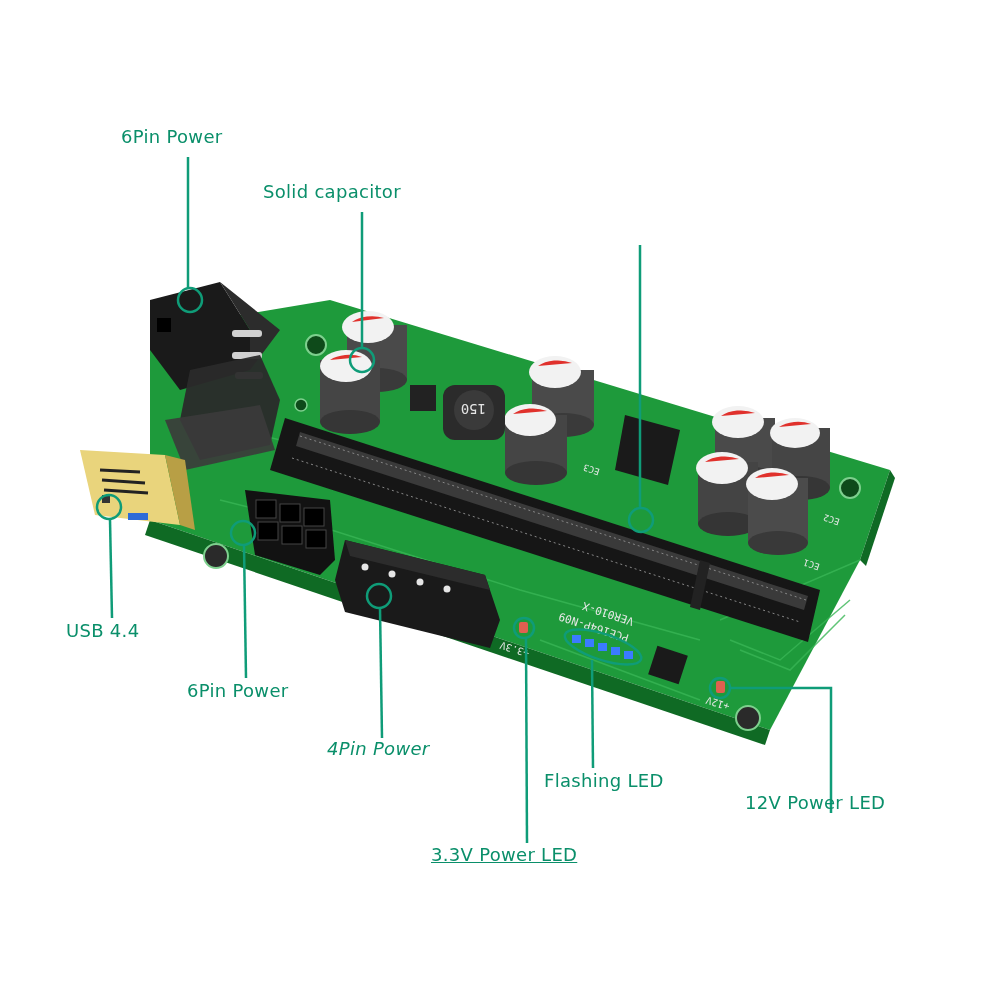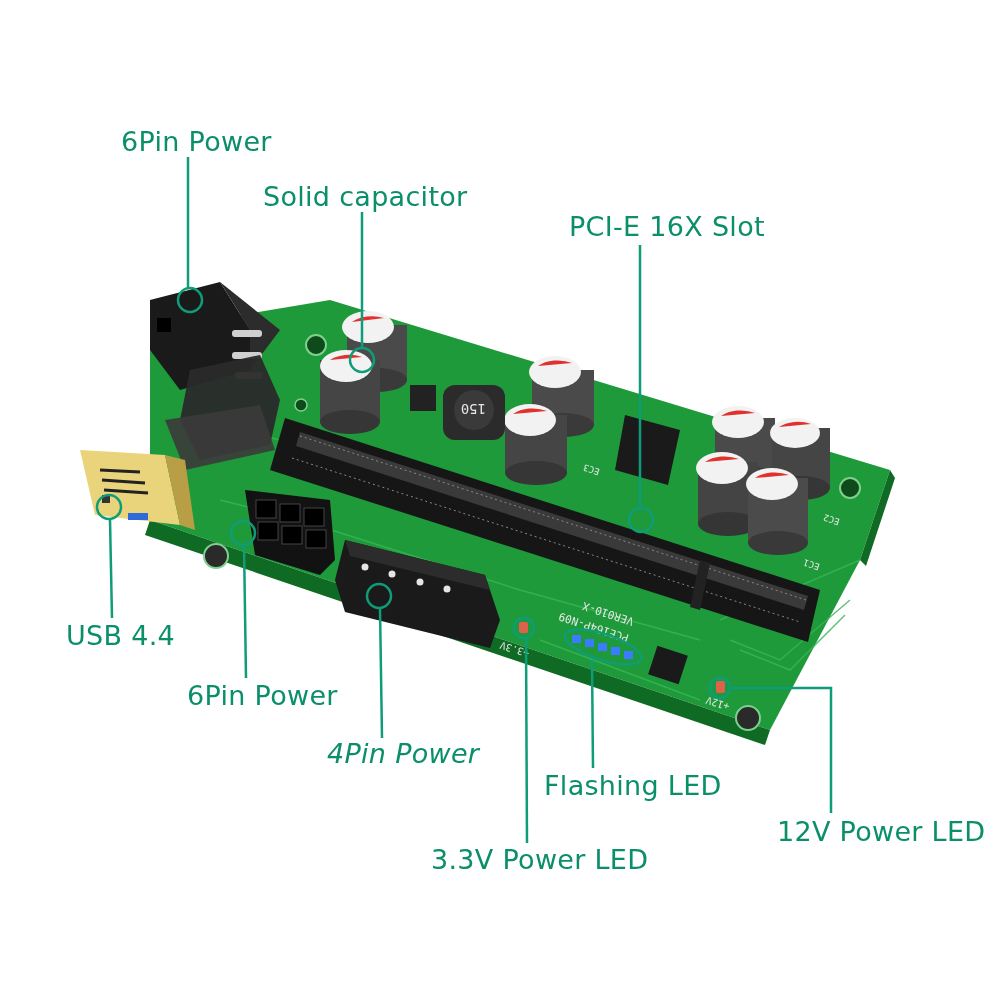--- a/index.html
+++ b/index.html
@@ -1,19 +1,19 @@
 <!DOCTYPE html>
 <html><head>
 <meta charset="utf-8">
 <style>
   html, body { margin: 0; padding: 0; background: #ffffff; }
   body { width: 1000px; height: 1000px; position: relative; overflow: hidden;
          font-family: "DejaVu Sans", sans-serif; }
   #stage { position: absolute; left: 0; top: 0; width: 1000px; height: 1000px; }
-  .label { position: absolute; color: #0a8f6a; font-size: 27px; letter-spacing: 0.3px;
+  .label { position: absolute; color: #0a8f6a; font-size: 18px; letter-spacing: 0.3px;
            white-space: nowrap; font-family: "DejaVu Sans", sans-serif; }
   svg text { font-family: "DejaVu Sans Mono", monospace; }
 </style>
 </head>
 <body>
 
 <div id="stage">
   <svg width="1000" height="1000" viewBox="0 0 1000 1000">
 
     <g>
@@ -201,20 +201,19 @@
       <ellipse cx="603" cy="647" rx="40" ry="13" transform="rotate(18 603 647)"></ellipse>
       <line x1="592" y1="660" x2="593" y2="768"></line>
 
       <circle cx="720" cy="688" r="10"></circle>
       <polyline points="730,688 831,688 831,813"></polyline>
     </g>
   </svg>
 
   <div class="label" style="left:121px; top:126px;">6Pin Power</div>
   <div class="label" style="left:263px; top:181px;">Solid capacitor</div>
-  <div class="label" style="left:569px; top:211px;">PCI-E 16X Slot</div>
   <div class="label" style="left:66px; top:620px;">USB 4.4</div>
   <div class="label" style="left:187px; top:680px;">6Pin Power</div>
   <div class="label" style="left:327px; top:738px;font-style:italic;">4Pin Power</div>
   <div class="label" style="left:544px; top:770px;">Flashing LED</div>
-  <div class="label" style="left:431px; top:844px;">3.3V Power LED</div>
-  <div class="label" style="left:745px; top:816px;margin-left:32px;">12V Power LED</div>
+  <div class="label" style="left:431px; top:844px;text-decoration:underline;">3.3V Power LED</div>
+  <div class="label" style="left:745px; top:792px;">12V Power LED</div>
 </div>
 
 </body></html>

